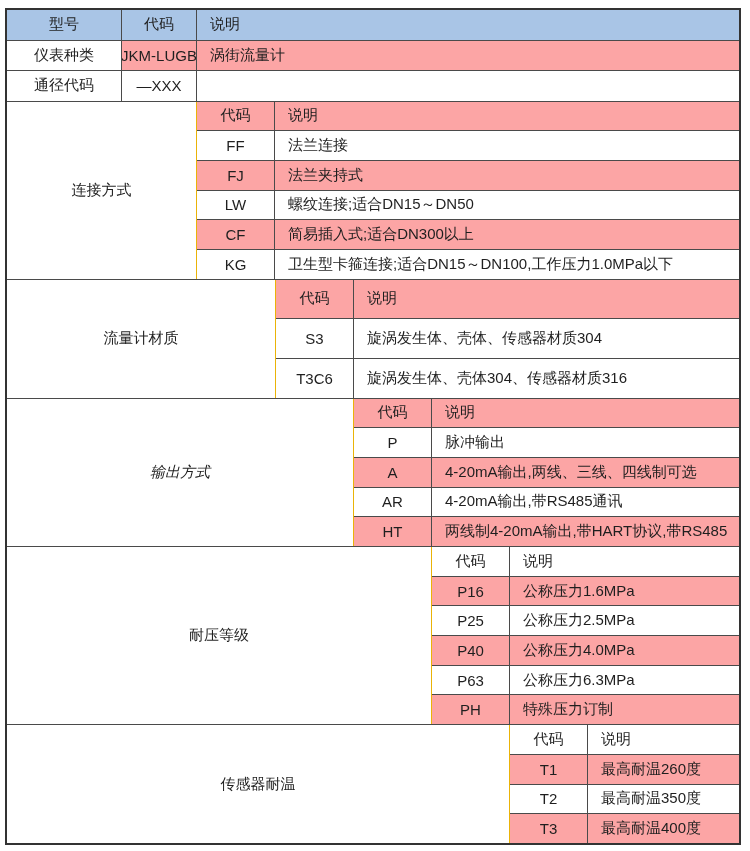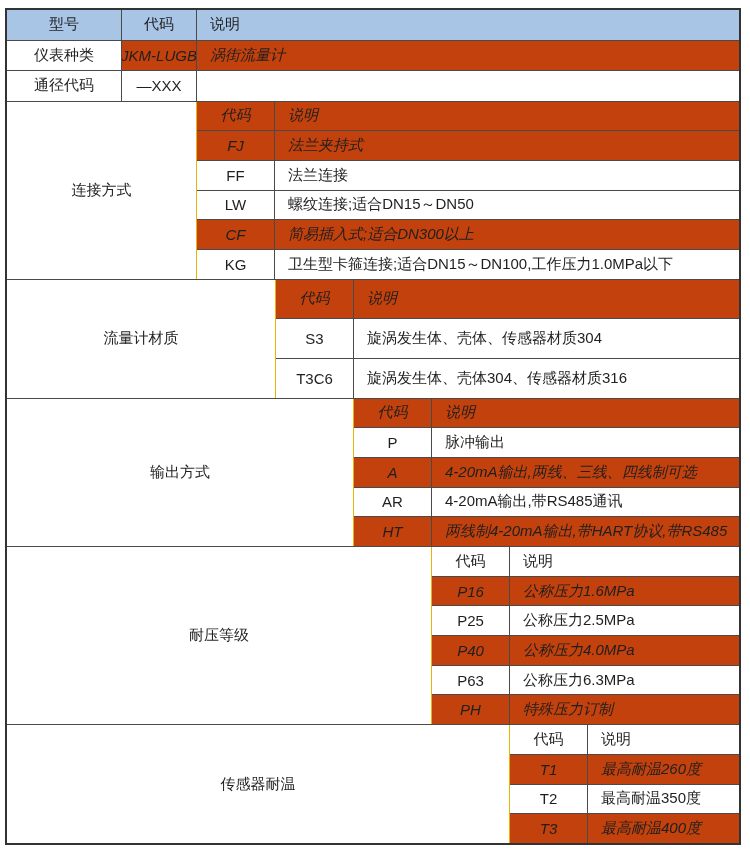--- a/index.html
+++ b/index.html
@@ -44,32 +44,32 @@
   .left { padding-left: 13px; }
 
   .col-label { width: 115px; border-right: 1px solid #4a4a4a; }
   .col-code  { width: 75px;  border-right: 1px solid #4a4a4a; }
   .col-desc  { flex: 1; }
 
   
   .merge { border-right: 1px solid #eab308; background: #ffffff; }
   .w-conn { width: 190px; }
   .w-mat  { width: 269px; }
-  .w-out  { width: 347px; }
+  .w-out  { width: 347px; font-style: italic; }
   .w-pres { width: 425px; text-align: center; }
   .w-temp { width: 503px; }
 
   .nested { flex: 1; display: flex; flex-direction: column; min-width: 0; }
   .n-row { flex: 1; display: flex; border-bottom: 1px solid #4a4a4a; min-height: 0; }
   .n-row:last-child { border-bottom: none; }
   .n-code { width: 78px; border-right: 1px solid #4a4a4a; }
   .n-desc { flex: 1; }
 
   .bg-head { background: #a9c5e6; }
-  .bg-blue { background: #c2410c; font-style: italic; }
+  .bg-blue { background: #fca5a5; }
   .bg-white { background: #ffffff; text-align: right; }
 </style>
 </head>
 <body>
 
 <div class="spec-table">
 
   <div class="band g1 bg-head">
     <div class="cell center col-label">型号</div>
     <div class="cell center col-code">代码</div>
@@ -87,29 +87,29 @@
     <div class="cell center col-code">—XXX</div>
   </div>
 
   <div class="band g6">
     <div class="cell center merge w-conn">连接方式</div>
     <div class="nested">
       <div class="n-row bg-blue">
         <div class="cell center n-code">代码</div>
         <div class="cell left n-desc">说明</div>
       </div>
+      <div class="n-row bg-white">
+        <div class="cell center n-code">FF</div>
+        <div class="cell left n-desc">法兰连接</div>
+      </div>
       <div class="n-row bg-blue">
         <div class="cell center n-code">FJ</div>
         <div class="cell left n-desc">法兰夹持式</div>
       </div>
       <div class="n-row bg-white">
-        <div class="cell center n-code">FF</div>
-        <div class="cell left n-desc">法兰连接</div>
-      </div>
-      <div class="n-row bg-white">
         <div class="cell center n-code">LW</div>
         <div class="cell left n-desc">螺纹连接;适合DN15～DN50</div>
       </div>
       <div class="n-row bg-blue">
         <div class="cell center n-code">CF</div>
         <div class="cell left n-desc">简易插入式;适合DN300以上</div>
       </div>
       <div class="n-row bg-white">
         <div class="cell center n-code">KG</div>
         <div class="cell left n-desc">卫生型卡箍连接;适合DN15～DN100,工作压力1.0MPa以下</div>

